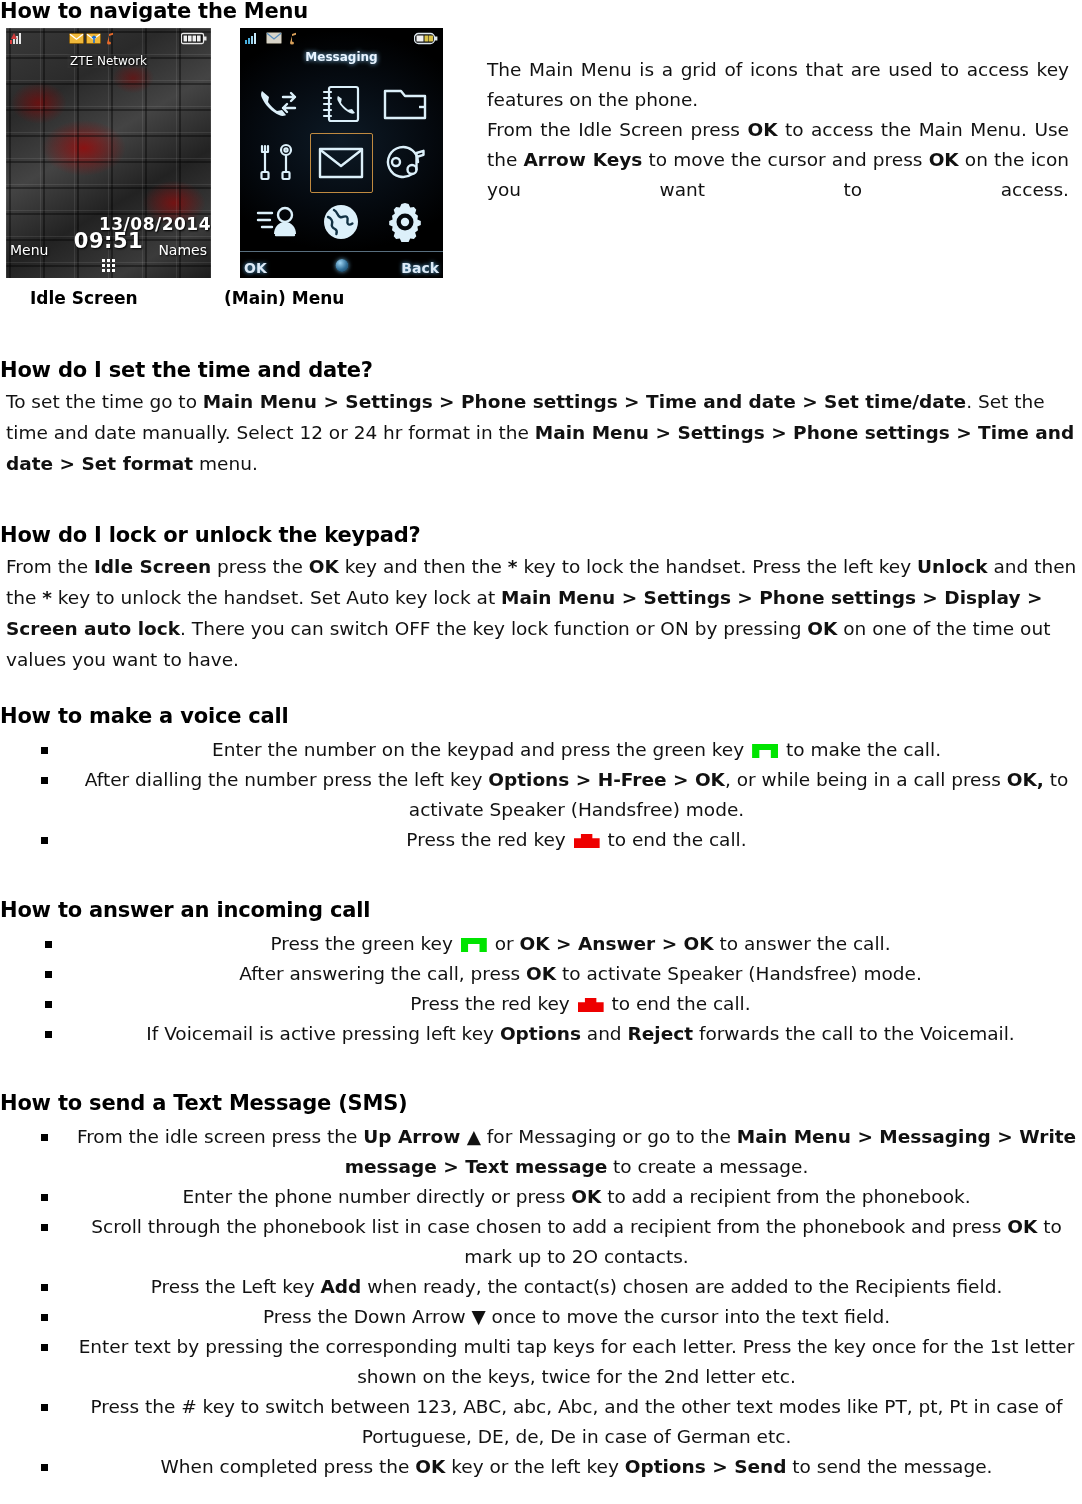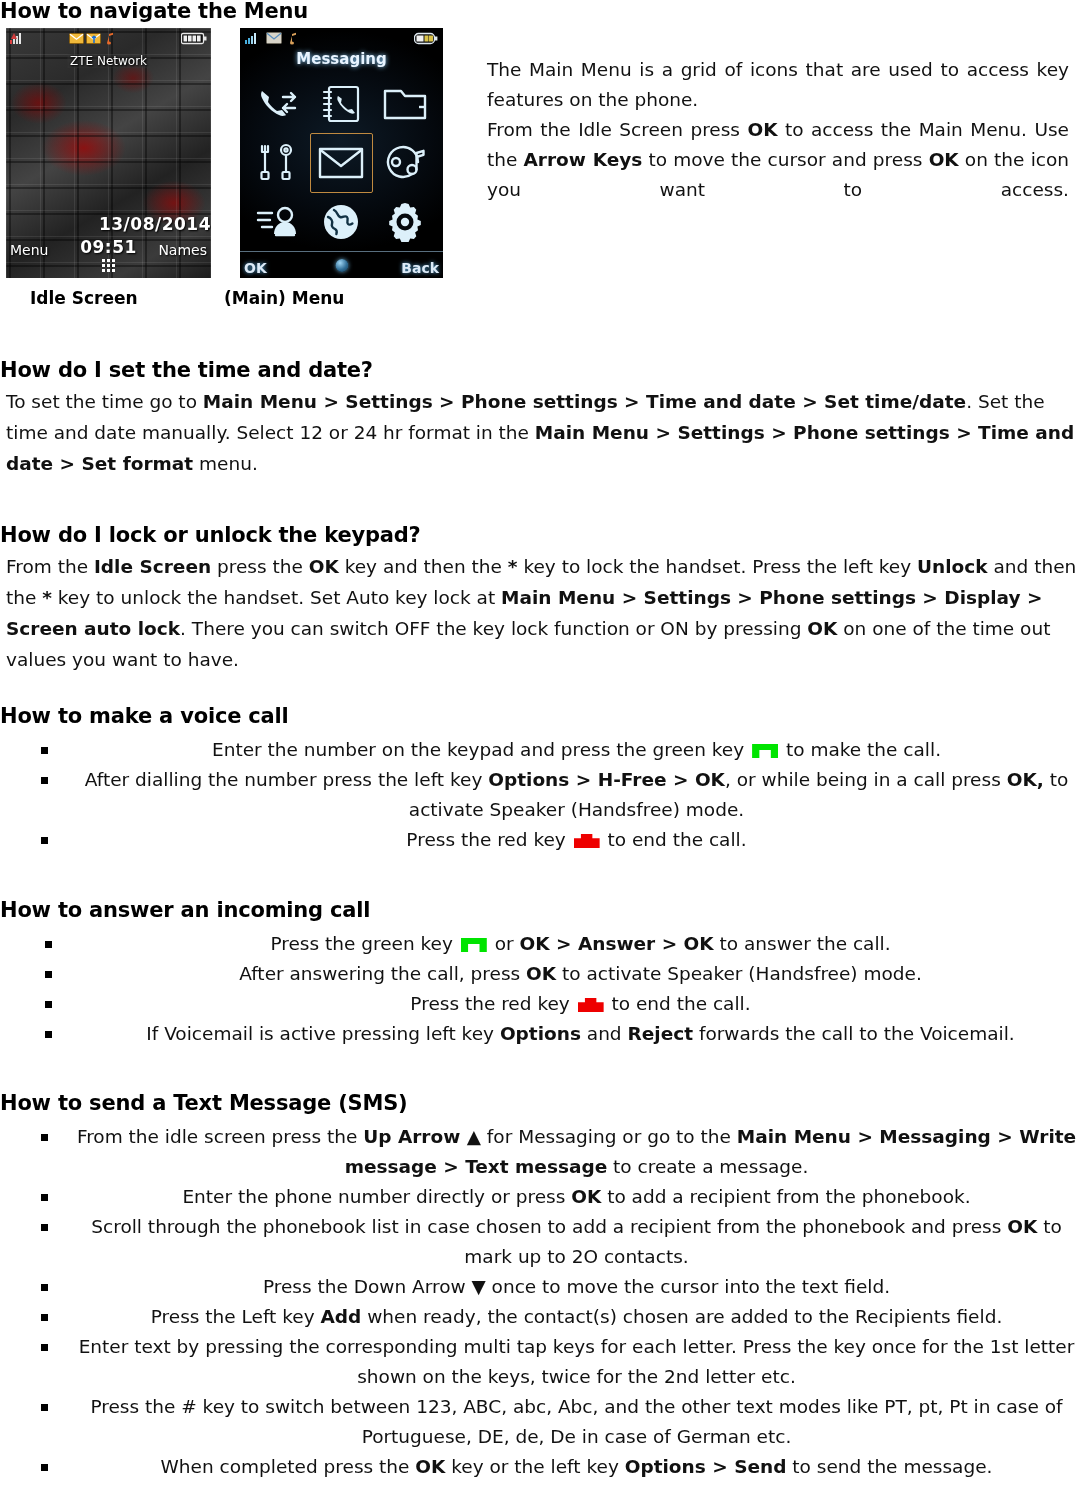--- a/index.html
+++ b/index.html
@@ -133,21 +133,21 @@
   .idle-date, .idle-time {
     position: absolute;
     left: 0; right: 0;
     text-align: center;
     color: #fff;
     font-family: "DejaVu Sans", sans-serif;
     font-weight: bold;
     text-shadow: 1px 1px 2px #000;
   }
   .idle-date { top: 186px; font-size: 17px; letter-spacing: 0.5px; text-align: right; }
-  .idle-time { top: 209px; font-size: 17px; letter-spacing: 0.5px; }
+  .idle-time { top: 201px; font-size: 21px; letter-spacing: 0.5px; }
   .soft-l, .soft-r {
     position: absolute;
     bottom: 20px;
     color: #fff;
     font-family: "DejaVu Sans", sans-serif;
     font-size: 14px;
     text-shadow: 1px 1px 2px #000;
   }
   .soft-l { left: 4px; }
   .soft-r { right: 4px; }
@@ -169,21 +169,21 @@
   }
   #menu-screen .statusbar {
     position: absolute; left: 0; right: 0; top: 2px; height: 16px;
   }
   #menu-title {
     position: absolute; left: 0; right: 0; top: 22px;
     text-align: center;
     color: #e8f4ff;
     font-family: "DejaVu Sans", sans-serif;
     font-weight: bold;
-    font-size: 15px;
+    font-size: 12px;
     text-shadow: 0 0 5px #8fd0ff;
   }
   .icon-grid {
     position: absolute;
     left: 6px; right: 6px; top: 46px;
     height: 178px;
     display: grid;
     grid-template-columns: repeat(3, 1fr);
     grid-template-rows: repeat(3, 1fr);
   }
@@ -474,18 +474,18 @@
     <li><span class="bullet-sq"></span><span>If Voicemail is active pressing left key </span><b>Options</b><span> and </span><b>Reject</b><span> forwards the call to the Voicemail.</span></li>
   </ul>
 
 <div class="block h-sec" style="left:0px; top:1090px; width:700px;">
   <span>How to send a Text Message (SMS)</span>
 </div>
 <ul class="bullets body-txt" id="sms-list" style="position:absolute; left:0px; top:1122px; width:1078px;">
     <li><span class="bullet-sq"></span><span>From the idle screen press the </span><b>Up Arrow ▲</b><span> for Messaging or go to the </span><b>Main Menu &gt; Messaging &gt; Write message &gt; Text message</b><span> to create a message.</span></li>
     <li><span class="bullet-sq"></span><span>Enter the phone number directly or press </span><b>OK</b><span> to add a recipient from the phonebook.</span></li>
     <li><span class="bullet-sq"></span><span>Scroll through the phonebook list in case chosen to add a recipient from the phonebook and press </span><b>OK</b><span> to mark up to 2O contacts.</span></li>
+    <li><span class="bullet-sq"></span><span>Press the Left key </span><b>Add</b><span> when ready, the contact(s) chosen are added to the Recipients field.</span></li>
     <li><span class="bullet-sq"></span><span>Press the Down Arrow ▼ once to move the cursor into the text field.</span></li>
-    <li><span class="bullet-sq"></span><span>Press the Left key </span><b>Add</b><span> when ready, the contact(s) chosen are added to the Recipients field.</span></li>
     <li><span class="bullet-sq"></span><span>Enter text by pressing the corresponding multi tap keys for each letter. Press the key once for the 1st letter shown on the keys, twice for the 2nd letter etc.</span></li>
     <li><span class="bullet-sq"></span><span>Press the # key to switch between 123, ABC, abc, Abc, and the other text modes like PT, pt, Pt in case of Portuguese, DE, de, De in case of German etc.</span></li>
     <li><span class="bullet-sq"></span><span>When completed press the </span><b>OK</b><span> key or the left key </span><b>Options &gt; Send</b><span> to send the message.</span></li>
   </ul>
 
 </body></html>

